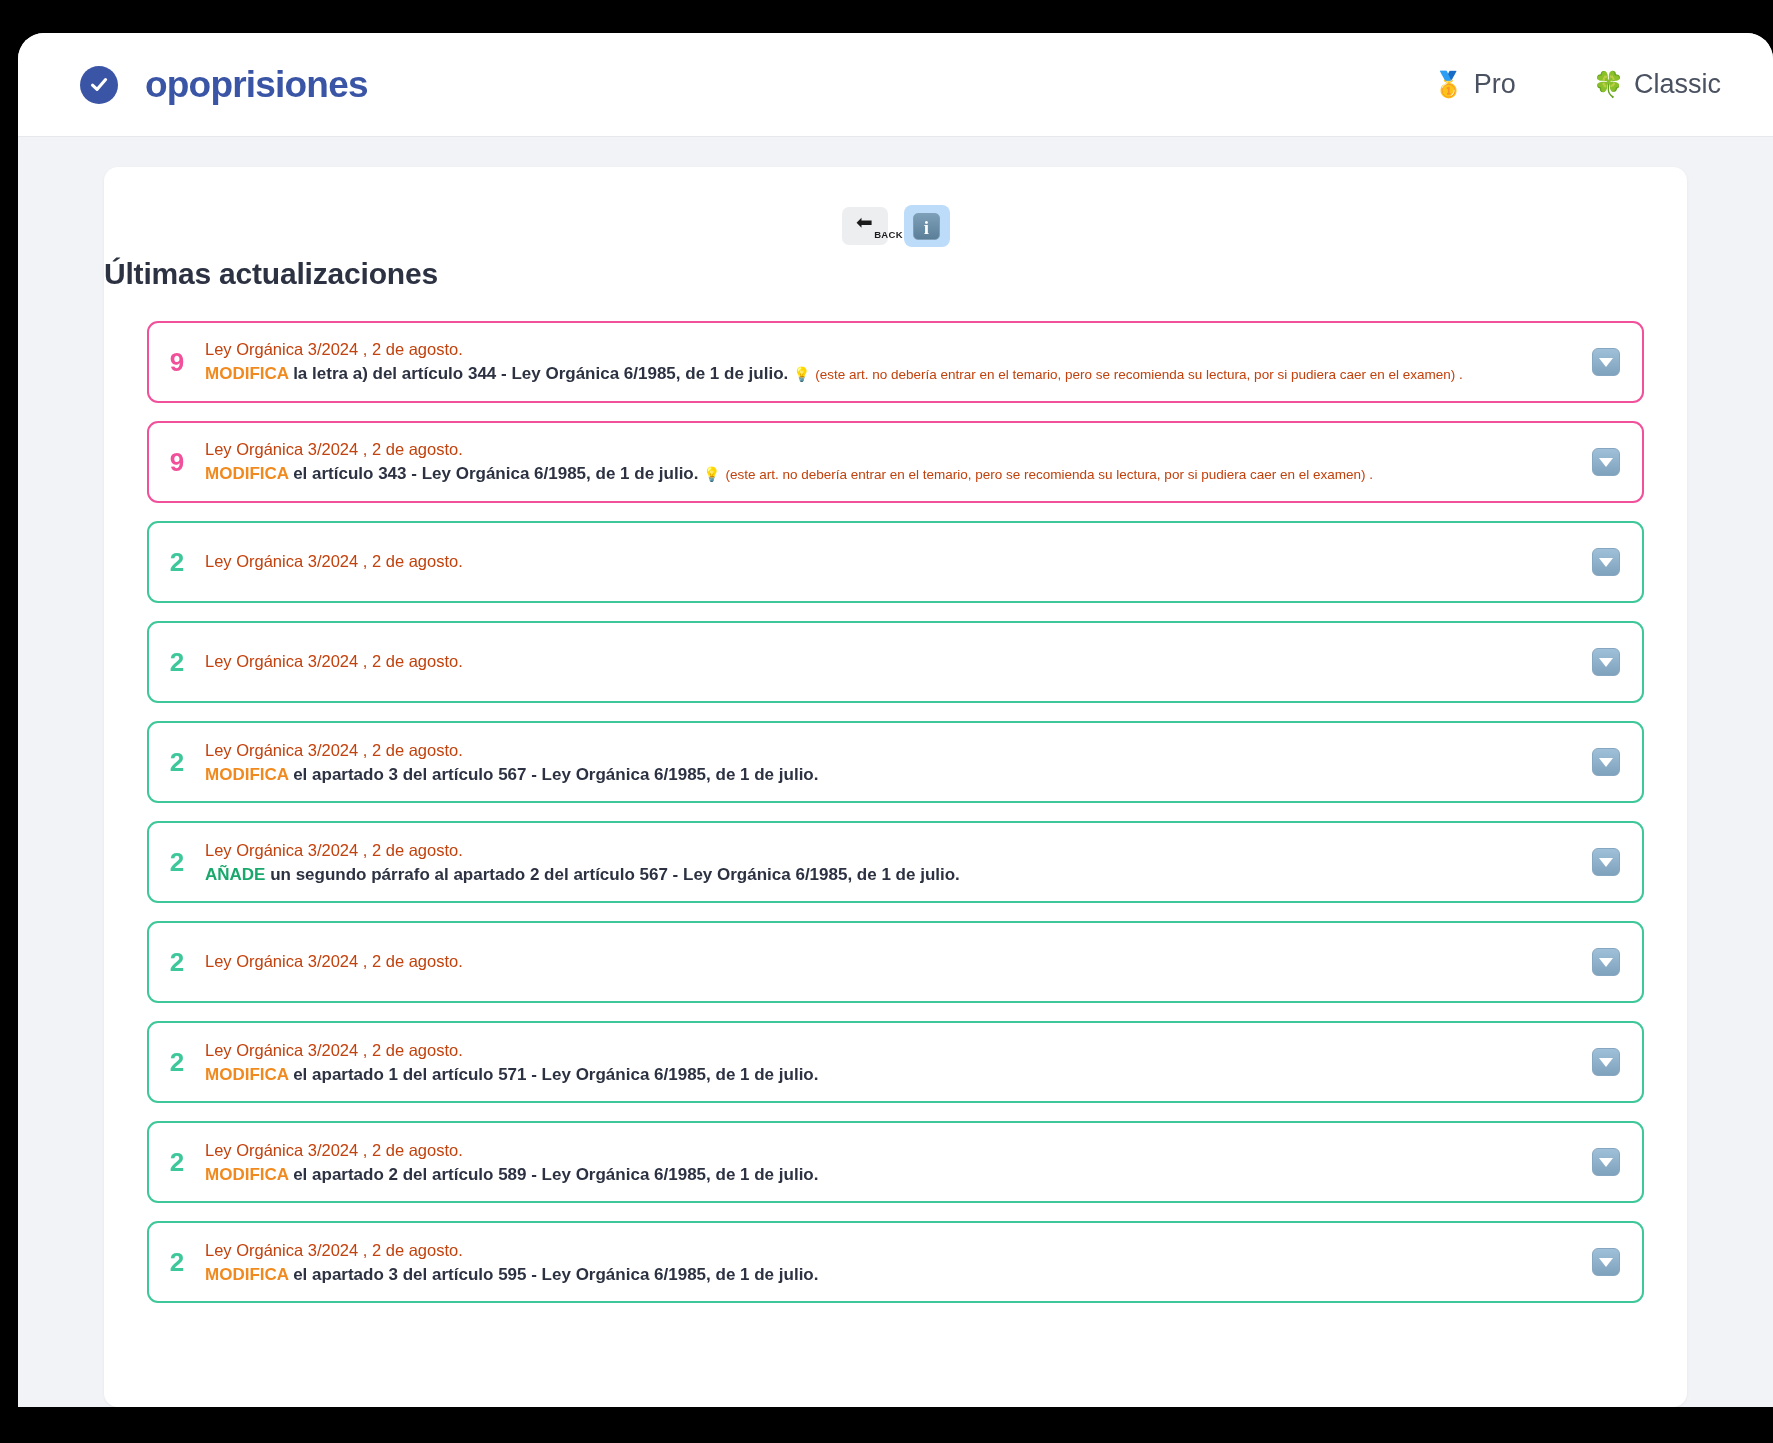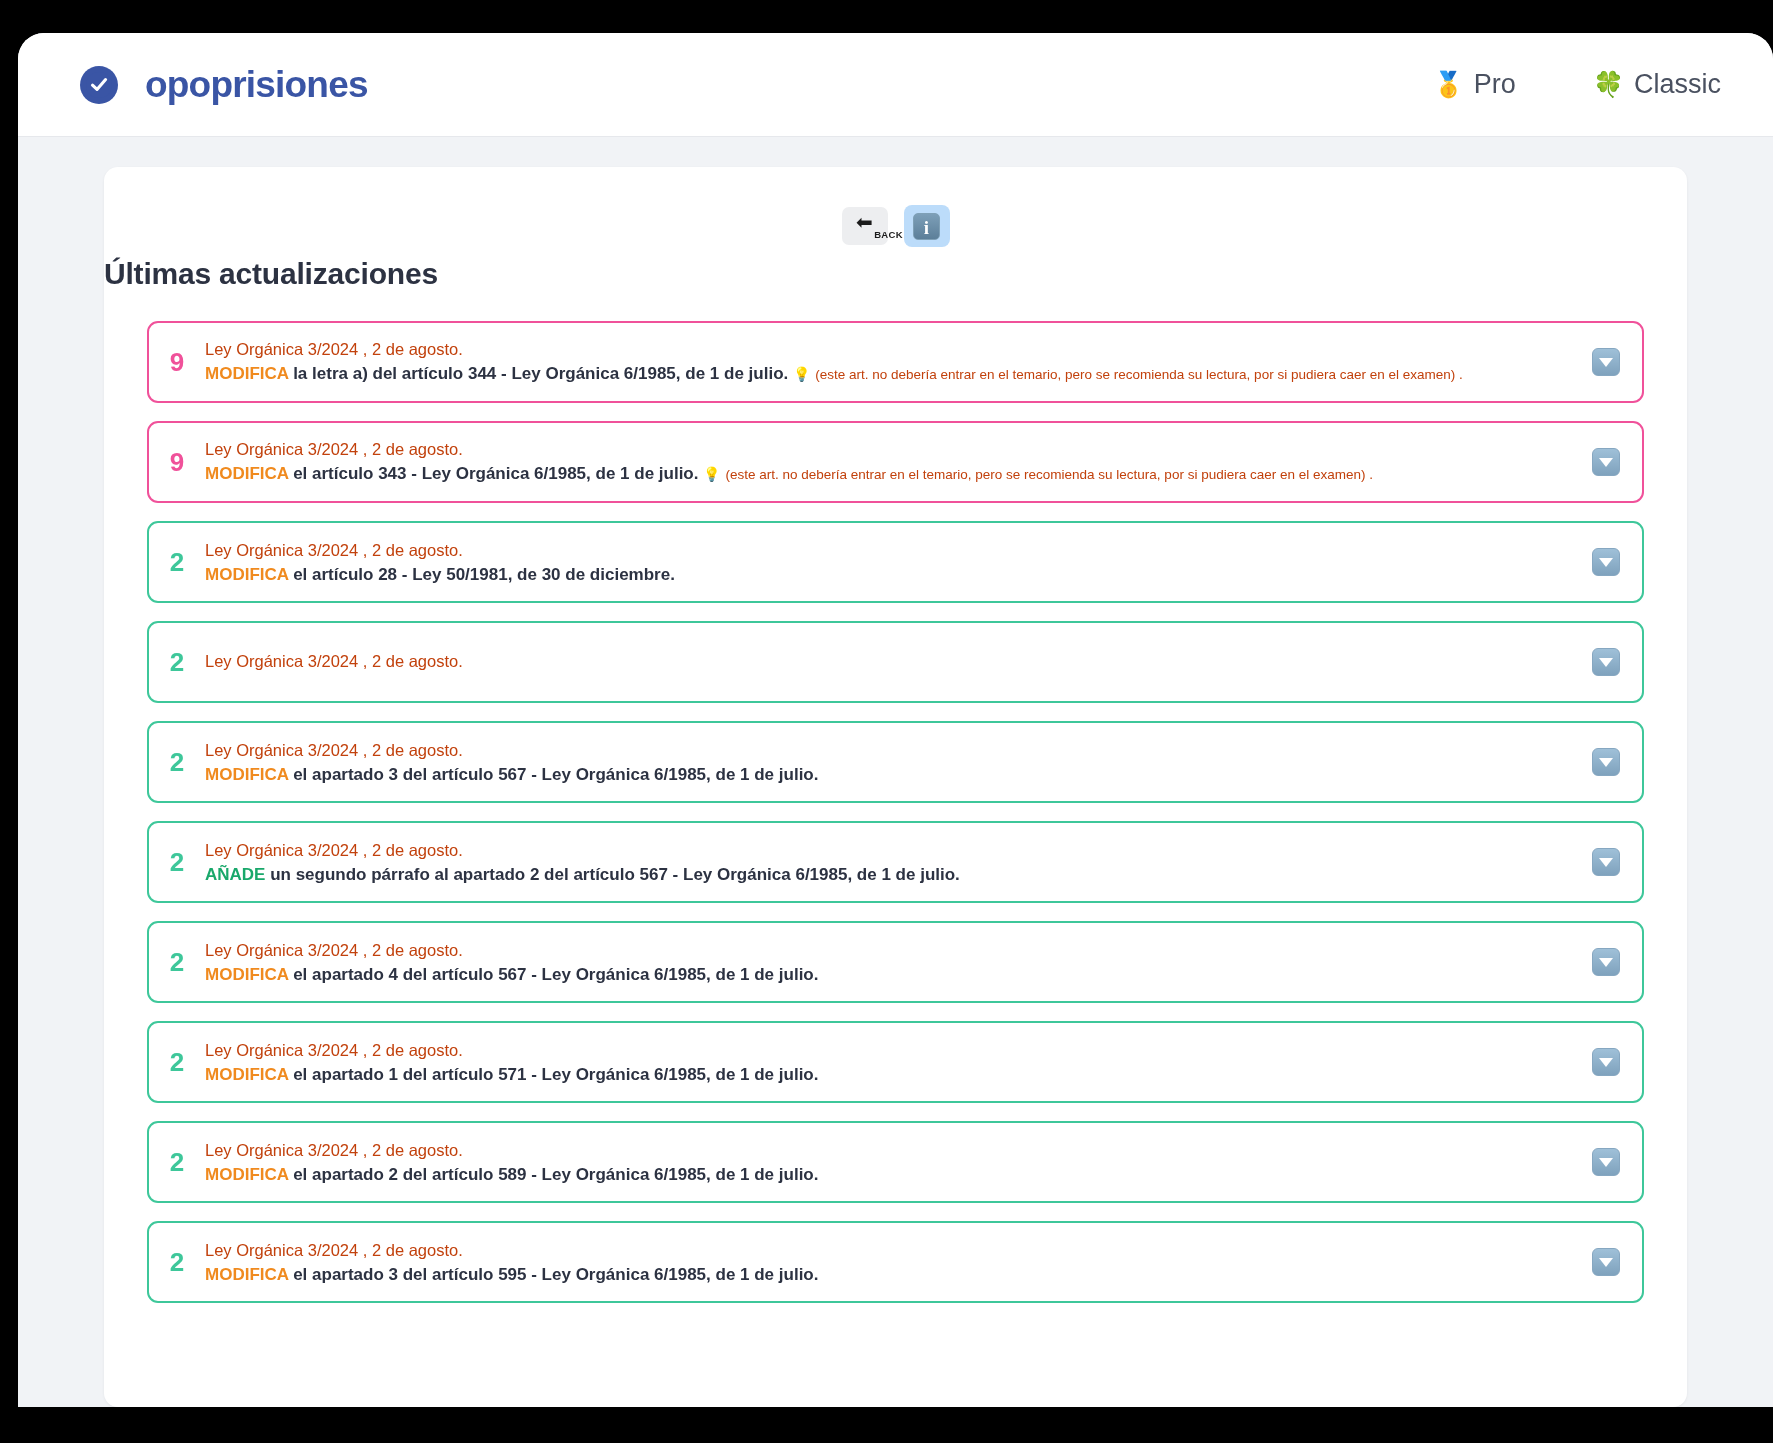--- a/index.html
+++ b/index.html
@@ -277,21 +277,20 @@
               <div class="row-desc"><span class="action-modifica">MODIFICA</span><span> el artículo 343 - Ley Orgánica 6/1985, de 1 de julio. </span><span class="bulb">💡</span> <span class="row-note">(este art. no debería entrar en el temario, pero se recomienda su lectura, por si pudiera caer en el examen) .</span></div>
             </div>
             <div class="row-expand">
               <span class="caret"></span>
             </div>
           </div>
           <div class="update-row">
             <div class="row-badge">2</div>
             <div class="row-text">
               <div class="row-law">Ley Orgánica 3/2024 , 2 de agosto.</div>
-              <div class="row-desc"><span class="action-modifica">MODIFICA</span><span> el artículo 28 - Ley 50/1981, de 30 de diciembre.</span></div>
             </div>
             <div class="row-expand">
               <span class="caret"></span>
             </div>
           </div>
           <div class="update-row">
             <div class="row-badge">2</div>
             <div class="row-text">
               <div class="row-law">Ley Orgánica 3/2024 , 2 de agosto.</div>
             </div>
@@ -316,21 +315,20 @@
               <div class="row-desc"><span class="action-anade">AÑADE</span><span> un segundo párrafo al apartado 2 del artículo 567 - Ley Orgánica 6/1985, de 1 de julio.</span></div>
             </div>
             <div class="row-expand">
               <span class="caret"></span>
             </div>
           </div>
           <div class="update-row">
             <div class="row-badge">2</div>
             <div class="row-text">
               <div class="row-law">Ley Orgánica 3/2024 , 2 de agosto.</div>
-              <div class="row-desc"><span class="action-modifica">MODIFICA</span><span> el apartado 4 del artículo 567 - Ley Orgánica 6/1985, de 1 de julio.</span></div>
             </div>
             <div class="row-expand">
               <span class="caret"></span>
             </div>
           </div>
           <div class="update-row">
             <div class="row-badge">2</div>
             <div class="row-text">
               <div class="row-law">Ley Orgánica 3/2024 , 2 de agosto.</div>
               <div class="row-desc"><span class="action-modifica">MODIFICA</span><span> el apartado 1 del artículo 571 - Ley Orgánica 6/1985, de 1 de julio.</span></div>

